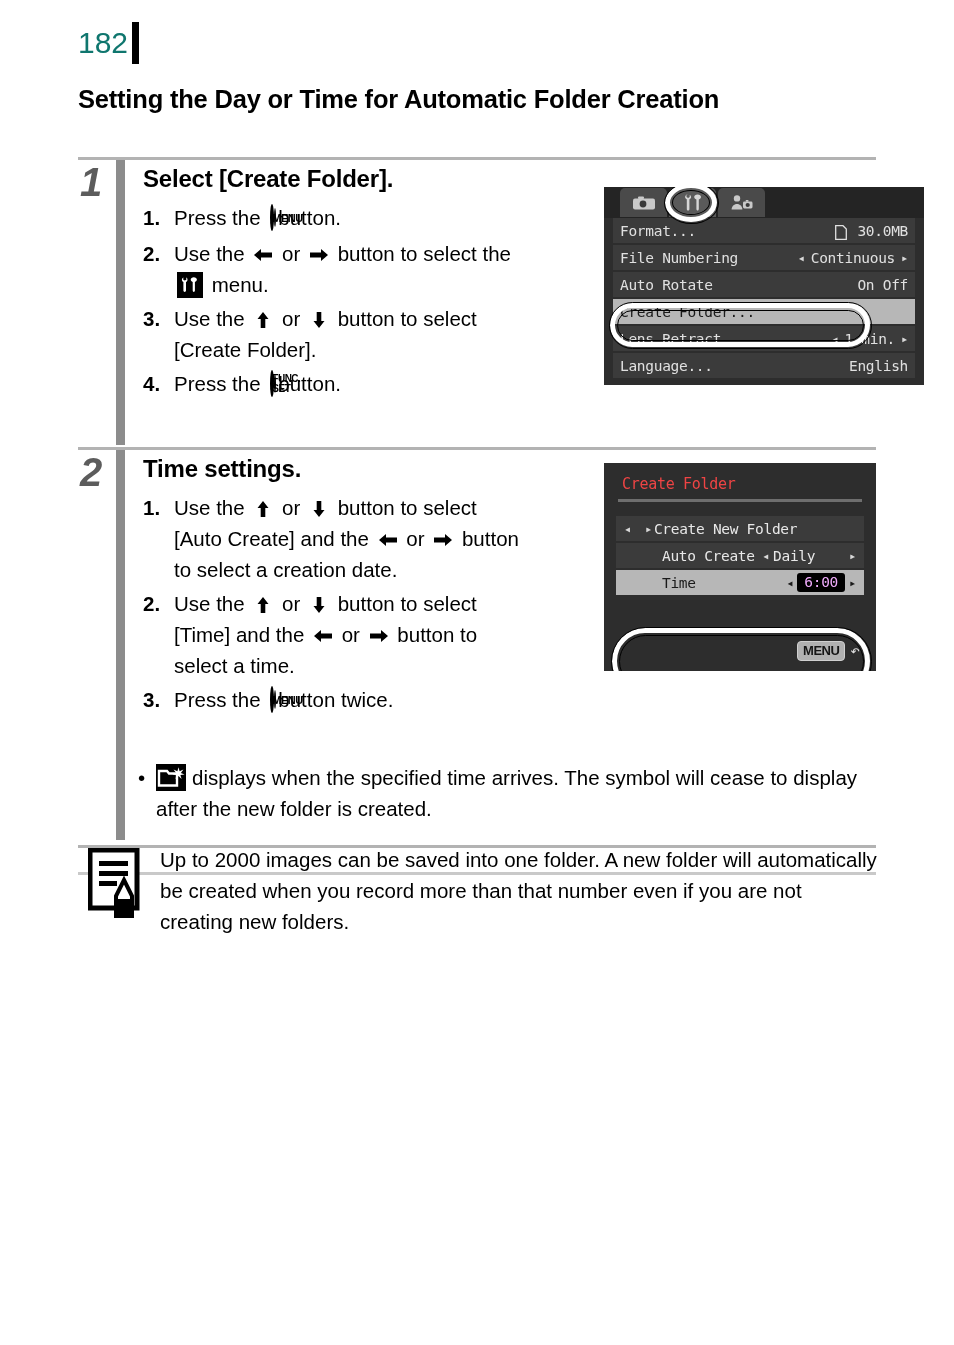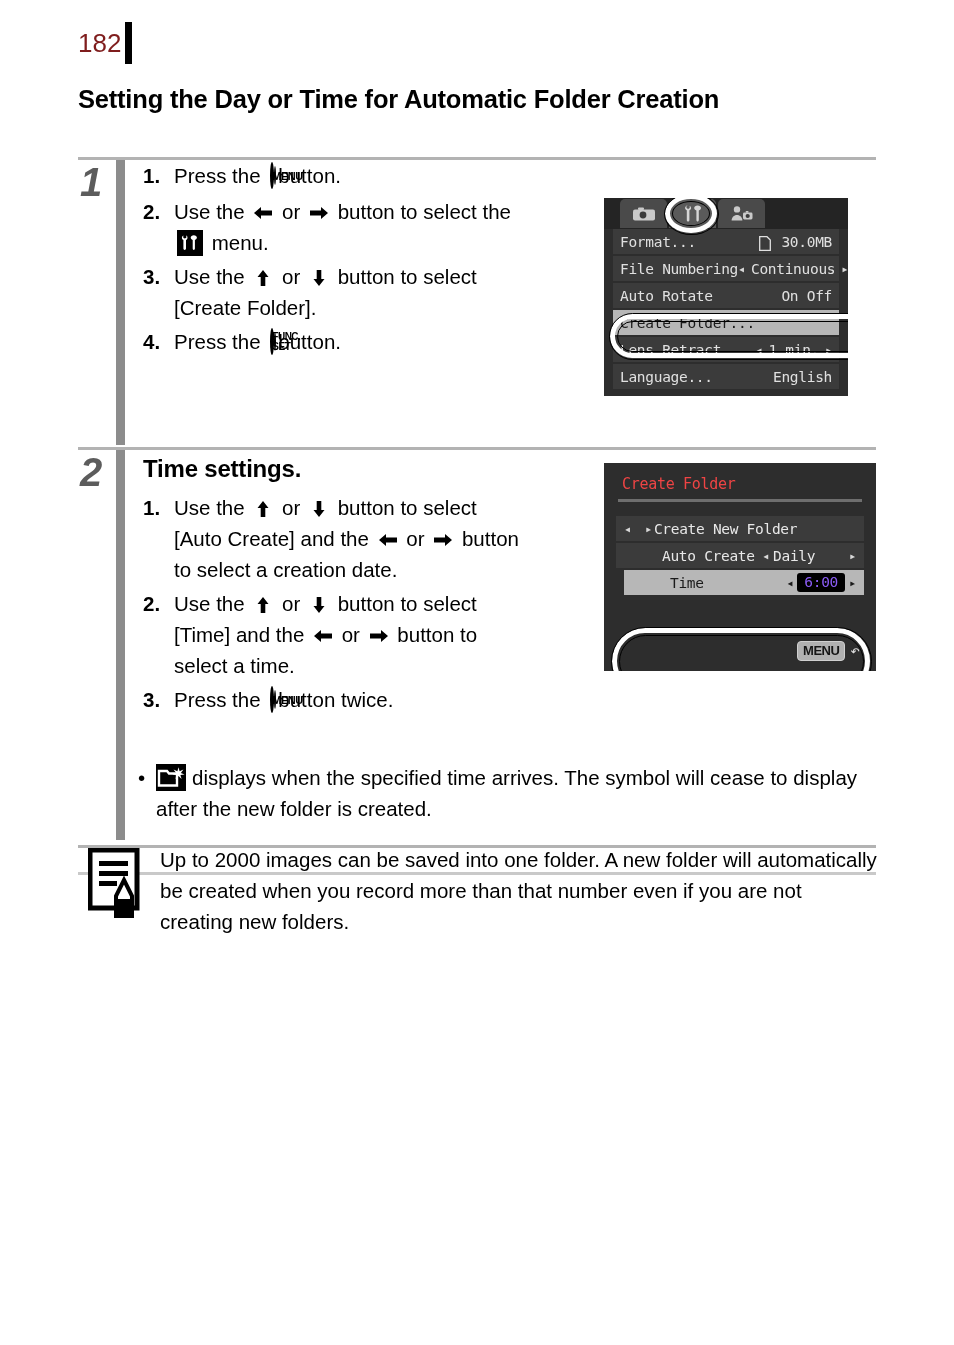--- a/index.html
+++ b/index.html
@@ -19,24 +19,24 @@
   
   .page-num-wrap {
     position: absolute;
     left: 78px;
     top: 22px;
     display: flex;
     align-items: stretch;
     height: 42px;
   }
   .page-num {
-    font-size: 26px;
+    font-size: 30px;
     line-height: 42px;
     font-family: "Liberation Sans", sans-serif;
-    color: #7f1d1d;
+    color: #0f766e;
     letter-spacing: 0px;
   }
   .page-num-bar {
     width: 7px;
     background: #000;
     margin-left: 4px;
   }
 
   .section-title {
     position: absolute;
@@ -220,21 +220,21 @@
   }
 
   
   .lcd {
     position: absolute;
     background: #2d2d2d;
     font-family: "DejaVu Sans Mono", monospace;
     color: #e8e8e8;
     overflow: hidden;
   }
-  .lcd-1 { left: 604px; top: 198px; width: 244px; height: 198px; }
+  .lcd-1 { left: 604px; top: 187px; width: 320px; height: 198px; }
   .lcd-2 { left: 604px; top: 463px; width: 272px; height: 208px; }
 
   
   .lcd-tabs {
     position: relative;
     height: 31px;
     background: #242424;
     display: flex;
     align-items: center;
     padding-left: 16px;
@@ -349,26 +349,26 @@
     background: #3b3b3b;
     margin-bottom: 2px;
     display: flex;
     align-items: center;
     font-size: 14.5px;
     letter-spacing: -0.3px;
     padding: 0 8px;
     box-sizing: border-box;
     position: relative;
   }
-  .lcd2-row.light { background: #b7b7b7; color: #1a1a1a; margin-left: 8px; }
+  .lcd2-row.light { background: #b7b7b7; color: #1a1a1a; }
   .lcd2-row .indent { width: 38px; flex: 0 0 38px; }
   .lcd2-row .nm { flex: 1; }
   .time-chip {
     background: #000;
-    color: #8b5cf6;
+    color: #f0abfc;
     padding: 1px 7px 2px 7px;
     border-radius: 3px;
     font-size: 14.5px;
     letter-spacing: -0.3px;
   }
   .menu-badge-row {
     position: absolute;
     right: 16px;
     bottom: 10px;
     display: flex;
@@ -401,20 +401,21 @@
 <div class="rule rule-top"></div>
 <div class="rule rule-mid"></div>
 <div class="rule rule-bottom"></div>
 <div class="rule rule-note"></div>
 
 <div class="step step-1">
   <div class="step-inner">
     <div class="step-num">1</div>
     <div class="step-bar"></div>
     <div class="step-body">
+      <div class="step-heading">Select [Create Folder].</div>
       <ol class="substeps">
 
         <li>
           <span class="marker">1.</span>
           <span>Press the</span>
           <span class="btn-round"><span class="lbl">MENU</span></span>
           <span>button.</span>
         </li>
 
         <li>

